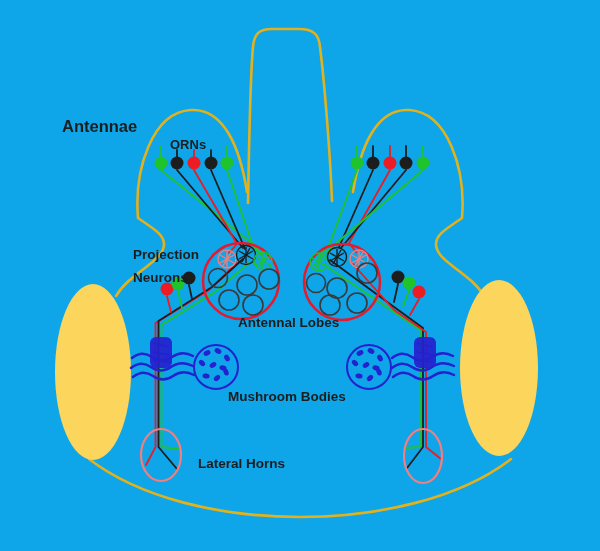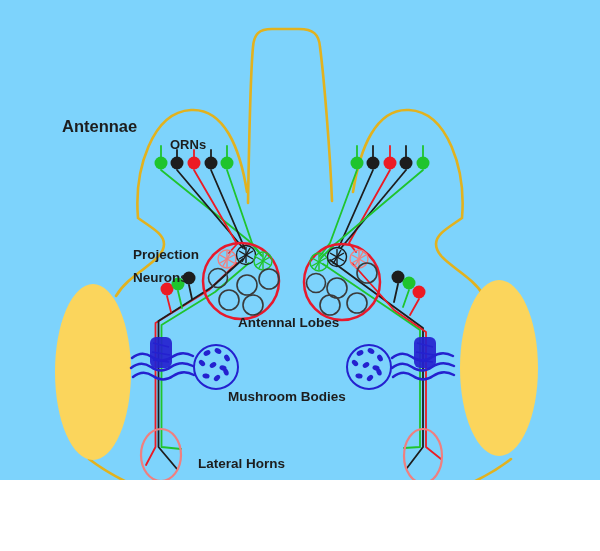--- a/index.html
+++ b/index.html
@@ -1,16 +1,16 @@
 <!DOCTYPE html>
 <html style="--yellow: #E2B21E; --eyefill: #FBD55C; --red: #EC1B24; --green: #1FC42D; --black: #1D1D1D; --blue: #2421CF; --lobered: #E8192C; --pink: #F07F7F; --text: #1D1D1D;"><head>
 <meta charset="utf-8">
 <style>
   html,body{margin:0;padding:0;background:#fff;}
-  .stage{position:relative;width:600px;height:480px;background:#7dd3fc;overflow:hidden;
+  .stage{position:relative;width:600px;height:551px;background:#0ea5e9;overflow:hidden;
          font-family:"Liberation Sans", sans-serif;}
   svg{display:block;}
   text{font-family:"Liberation Sans", sans-serif;font-weight:bold;fill:var(--text);}
   .lbl-lg{font-size:16.5px;}
   .lbl{font-size:13.5px;}
   .lbl-sm{font-size:13px;}
   .st-yellow{stroke:var(--yellow);stroke-width:2.6;fill:none;stroke-linecap:round;}
   .fl-eye{fill:var(--eyefill);stroke:none;}
   .st-red{stroke:var(--red);fill:none;}
   .st-green{stroke:var(--green);fill:none;}

